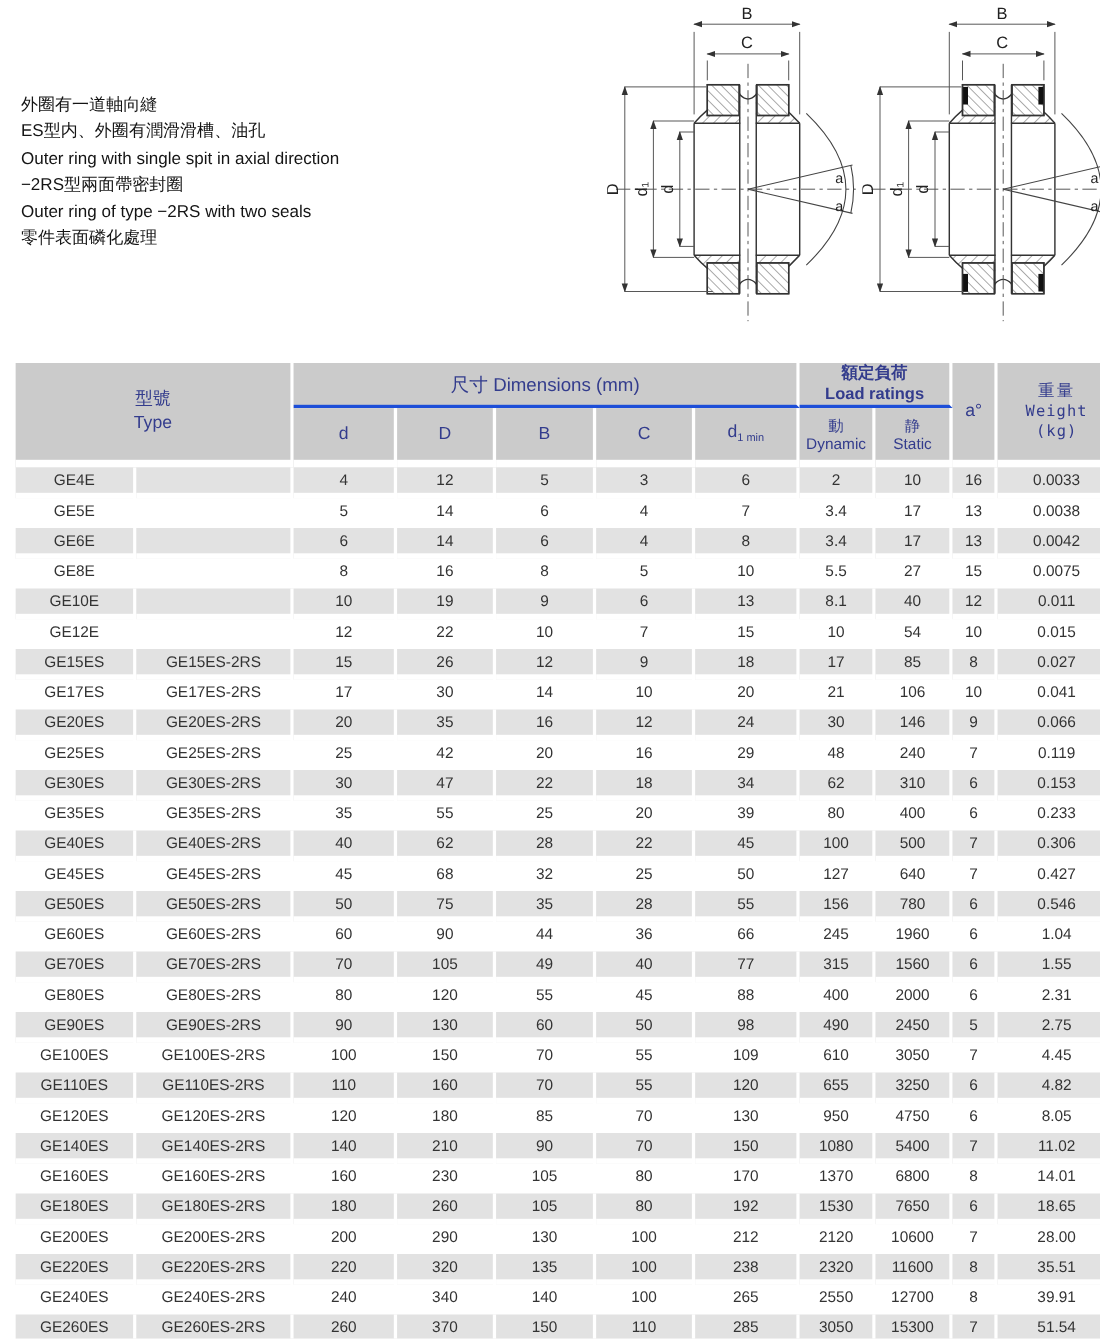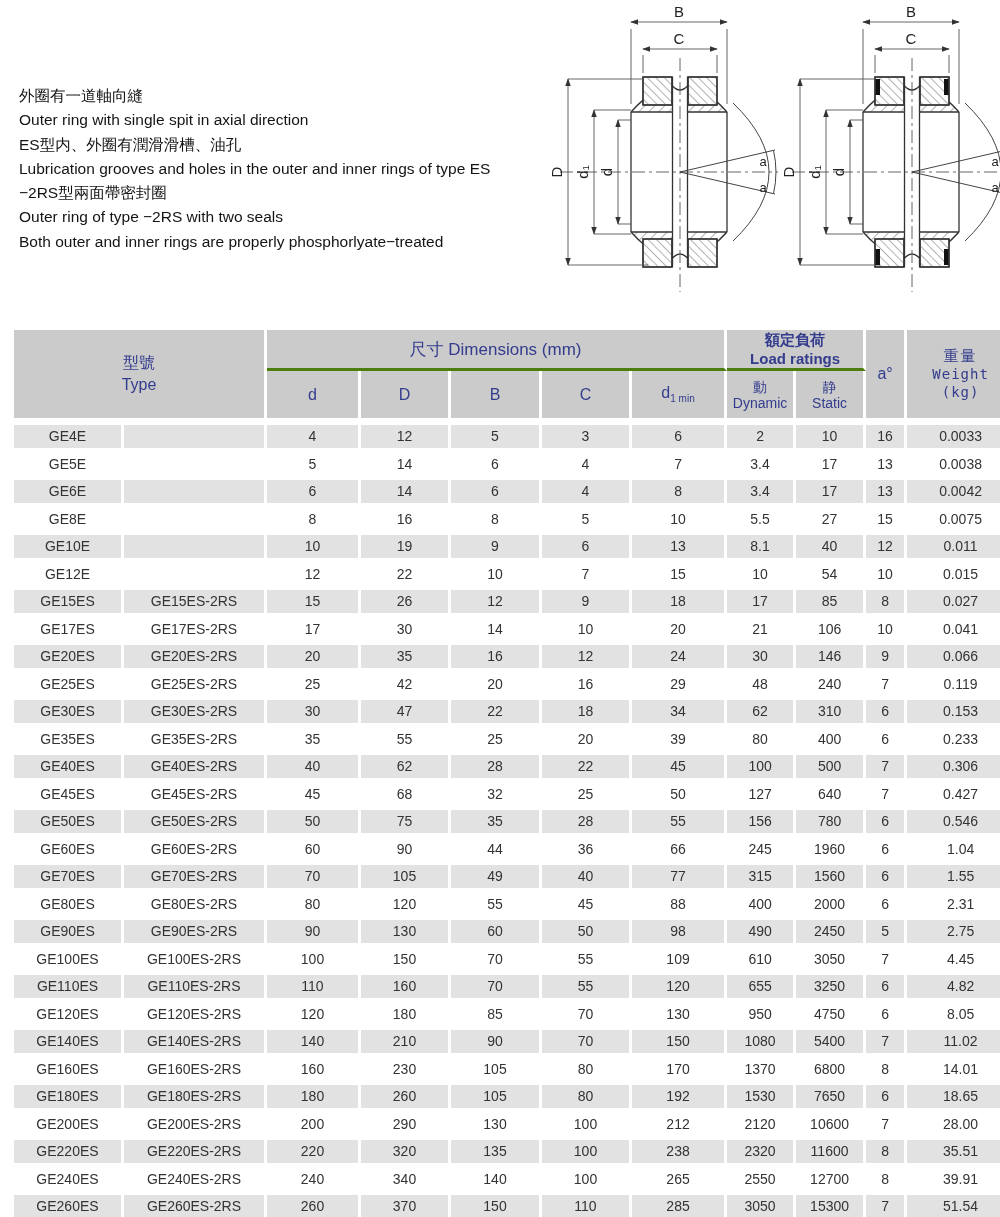--- a/index.html
+++ b/index.html
@@ -19,21 +19,21 @@
   .cl { stroke:#555; stroke-width:0.9; stroke-dasharray:13 4 3 4; fill:none; }
   .lbl { font-family:"Liberation Sans", sans-serif; font-size:15px; fill:#222; }
   .lbl-s { font-family:"Liberation Sans", sans-serif; font-size:13px; fill:#222; }
   
   table.spec {
     position:absolute; top:330px; left:0; width:1000px;
     table-layout:fixed; border-collapse:separate; border-spacing:0;
   }
   table.spec th, table.spec td { padding:0; text-align:center; vertical-align:middle; }
   thead th { background:#cbcbcb; color:#333c8d; font-weight:normal; }
-  tr.hA th { height:35px; border-right:3px solid #fff; border-bottom:3px solid #4d7c0f; font-size:17px; }
+  tr.hA th { height:35px; border-right:3px solid #fff; border-bottom:3px solid #1d4ed8; font-size:17px; }
   tr.hA th.sp { border-bottom:7px solid #fff; }
   tr.hA th.last { border-right:0; }
   tr.hB th { height:47px; border-right:3px solid #fff; border-bottom:7px solid #fff; font-size:16px; }
   .two-line div { line-height:19px; font-size:15px;font-weight:bold; }
   .th-type div { line-height:22px; font-size:16px; }
   .dyn div { line-height:16px; font-size:14px; }
   .th-weight div { line-height:18px; }
   .w-zh { font-size:15px; letter-spacing:2px; }
   .w-mono { font-family:"DejaVu Sans Mono", monospace; font-size:14px; letter-spacing:1px; }
   th sub { font-size:10px;text-align:right; }
@@ -44,26 +44,25 @@
   tbody td:last-child, tr.hA th:last-child { border-right:0; }
   tbody tr:nth-child(odd) td { background:#e2e2e2; }
 </style>
 </head>
 <body>
 
 <div class="page">
 
   <div class="intro">
     <p>外圈有一道軸向縫</p>
+    <p>ES型内、外圈有潤滑滑槽、油孔</p>
     <p>Outer ring with single spit in axial direction</p>
-    <p>ES型内、外圈有潤滑滑槽、油孔</p>
-    <p>Lubrication grooves and holes in the outer and inner rings of type ES</p>
     <p>−2RS型兩面帶密封圈</p>
     <p>Outer ring of type −2RS with two seals</p>
-    <p>Both outer and inner rings are properly phosphorlyate−treated</p>
+    <p>零件表面磷化處理</p>
   </div>
 
   <svg width="0" height="0" style="position:absolute" aria-hidden="true">
     <defs>
       <pattern id="hatchA" width="7" height="7" patternTransform="rotate(45)" patternUnits="userSpaceOnUse">
         <line x1="0" y1="0" x2="0" y2="7" stroke="#666" stroke-width="1"></line>
       </pattern>
       <pattern id="hatchB" width="6" height="6" patternTransform="rotate(-45)" patternUnits="userSpaceOnUse">
         <line x1="0" y1="0" x2="0" y2="6" stroke="#666" stroke-width="1"></line>
       </pattern>

